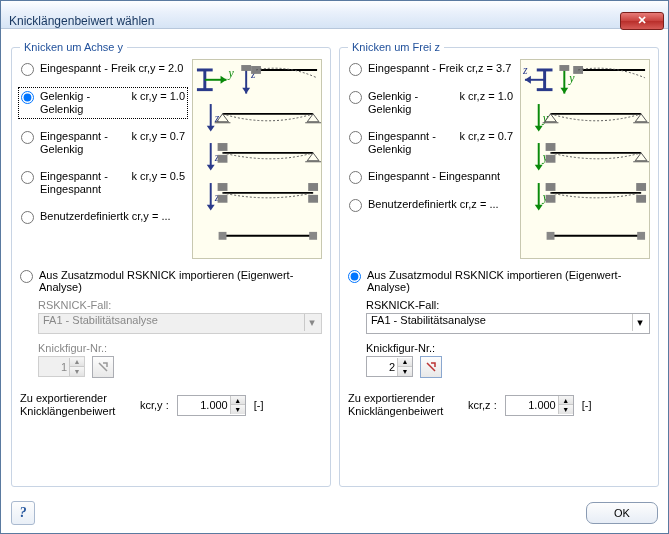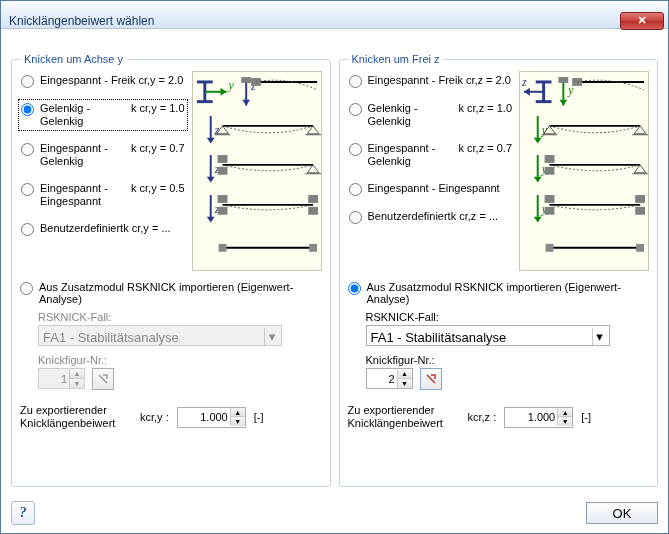--- a/index.html
+++ b/index.html
@@ -43,21 +43,21 @@
     color: #fff;
     font-weight: bold;
     display: flex;
     align-items: center;
     justify-content: center;
     font-size: 11px;
     line-height: 1;
   }
   .content {
     flex: 1;
-    padding: 24px 10px 6px 10px;
+    padding: 12px 10px 6px 10px;
     display: flex;
     gap: 8px;
   }
   fieldset.group {
     flex: 1;
     border: 1px solid #c8d4e4;
     border-radius: 3px;
     padding: 6px 8px 8px 8px;
     margin: 0;
     position: relative;
@@ -121,27 +121,27 @@
   }
   .sechead input[type=radio] { margin: 1px 2px 0 0; }
   .sub-block {
     margin-left: 18px;
     margin-top: 6px;
   }
   .sub-block.disabled { color: #888; }
   .sub-block label.fld { display: block; margin-bottom: 2px; }
   .dropdown {
     display: flex;
-    width: 244px;
+    width: 284px;
     height: 21px;
     border: 1px solid #abadb3;
     background: #fff;
-    align-items: flex-end;
+    align-items: flex-start;
     padding: 0 2px 0 4px;
-    font-size: 13px;
+    font-size: 11px;
   }
   .dropdown.disabled { background: #f0f0f0; color: #888; border-color: #cfcfcf; }
   .dropdown .dd-text { flex: 1; }
   .dropdown .dd-arrow {
     width: 15px;
     height: 17px;
     border-left: 1px solid #c9c9c9;
     display: flex;
     align-items: center;
     justify-content: center;
@@ -226,27 +226,27 @@
     font-style: italic;
     font-weight: bold;
     font-family: Georgia, serif;
     font-size: 14px;
   }
   .footer .spacer { flex: 1; }
   .btn {
     min-width: 72px;
     height: 22px;
     border: 1px solid #8a9bb3;
-    border-radius: 0;
+    border-radius: 7px;
     background: linear-gradient(to bottom,#fdfdfd,#e7edf6);
     padding: 0 12px;
     display: flex;
     align-items: center;
     justify-content: center;
-    font-size: 13px;
+    font-size: 11px;
   }
   .axislab { font-family: Georgia, serif; font-style: italic; }
 </style>
 </head>
 <body>
 
 <div class="window">
   <div class="titlebar">
     <div class="title">Knicklängenbeiwert wählen</div>
     <div class="closebtn">
@@ -408,21 +408,21 @@
 
     <fieldset class="group">
       <legend>Knicken um Frei z</legend>
 
       <div class="upper">
         <div class="radios">
           <label class="radio-row">
             <input type="radio" name="rz" style="">
             <span class="radio-label">
               <span>Eingespannt - Frei</span>
-              <span class="sub">k cr,z = 2.0</span>
+              <span class="sub">k cr,z = 3.7</span>
             </span>
           </label>
           <label class="radio-row">
             <input type="radio" name="rz" style="">
             <span class="radio-label">
               <span>Gelenkig - Gelenkig</span>
               <span class="sub">k cr,z = 1.0</span>
             </span>
           </label>
           <label class="radio-row">

